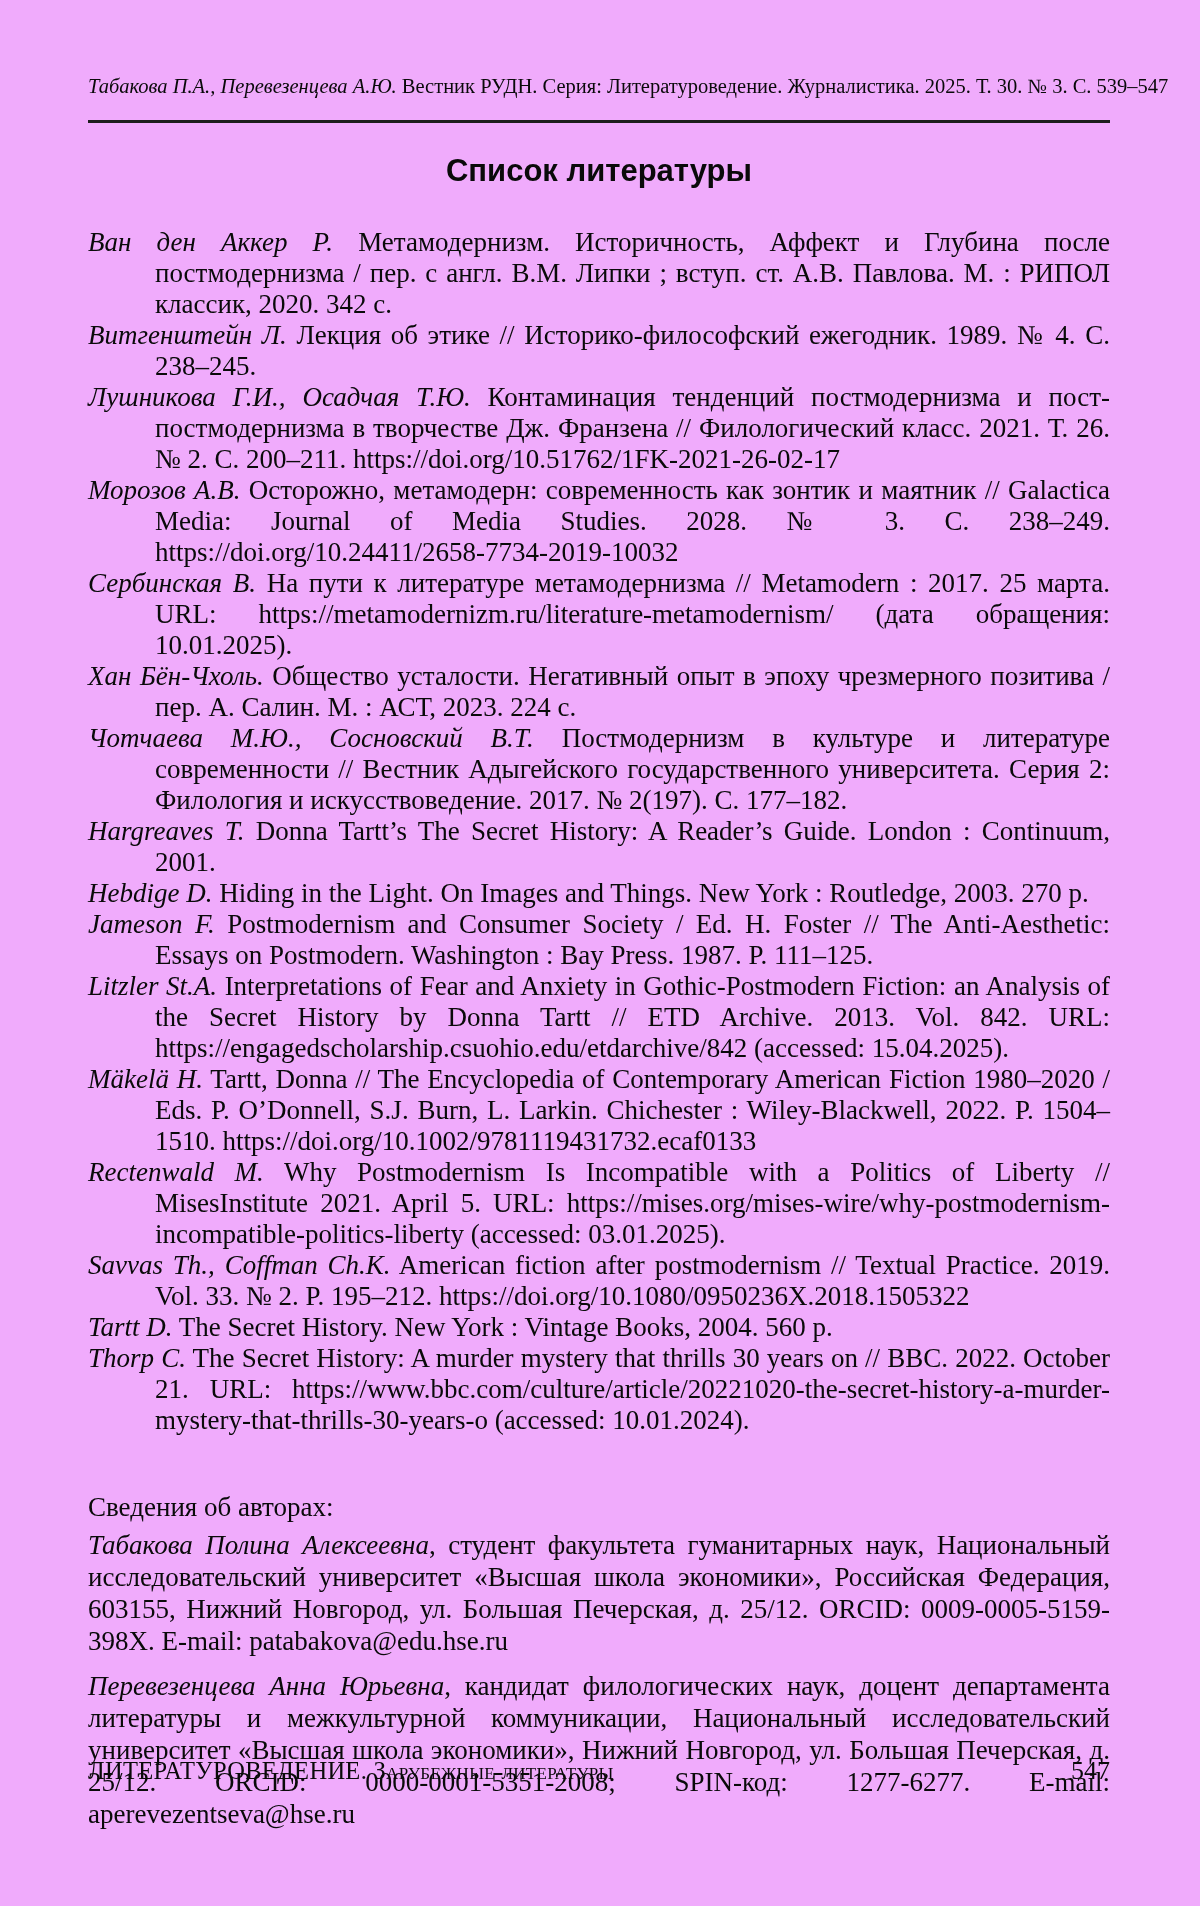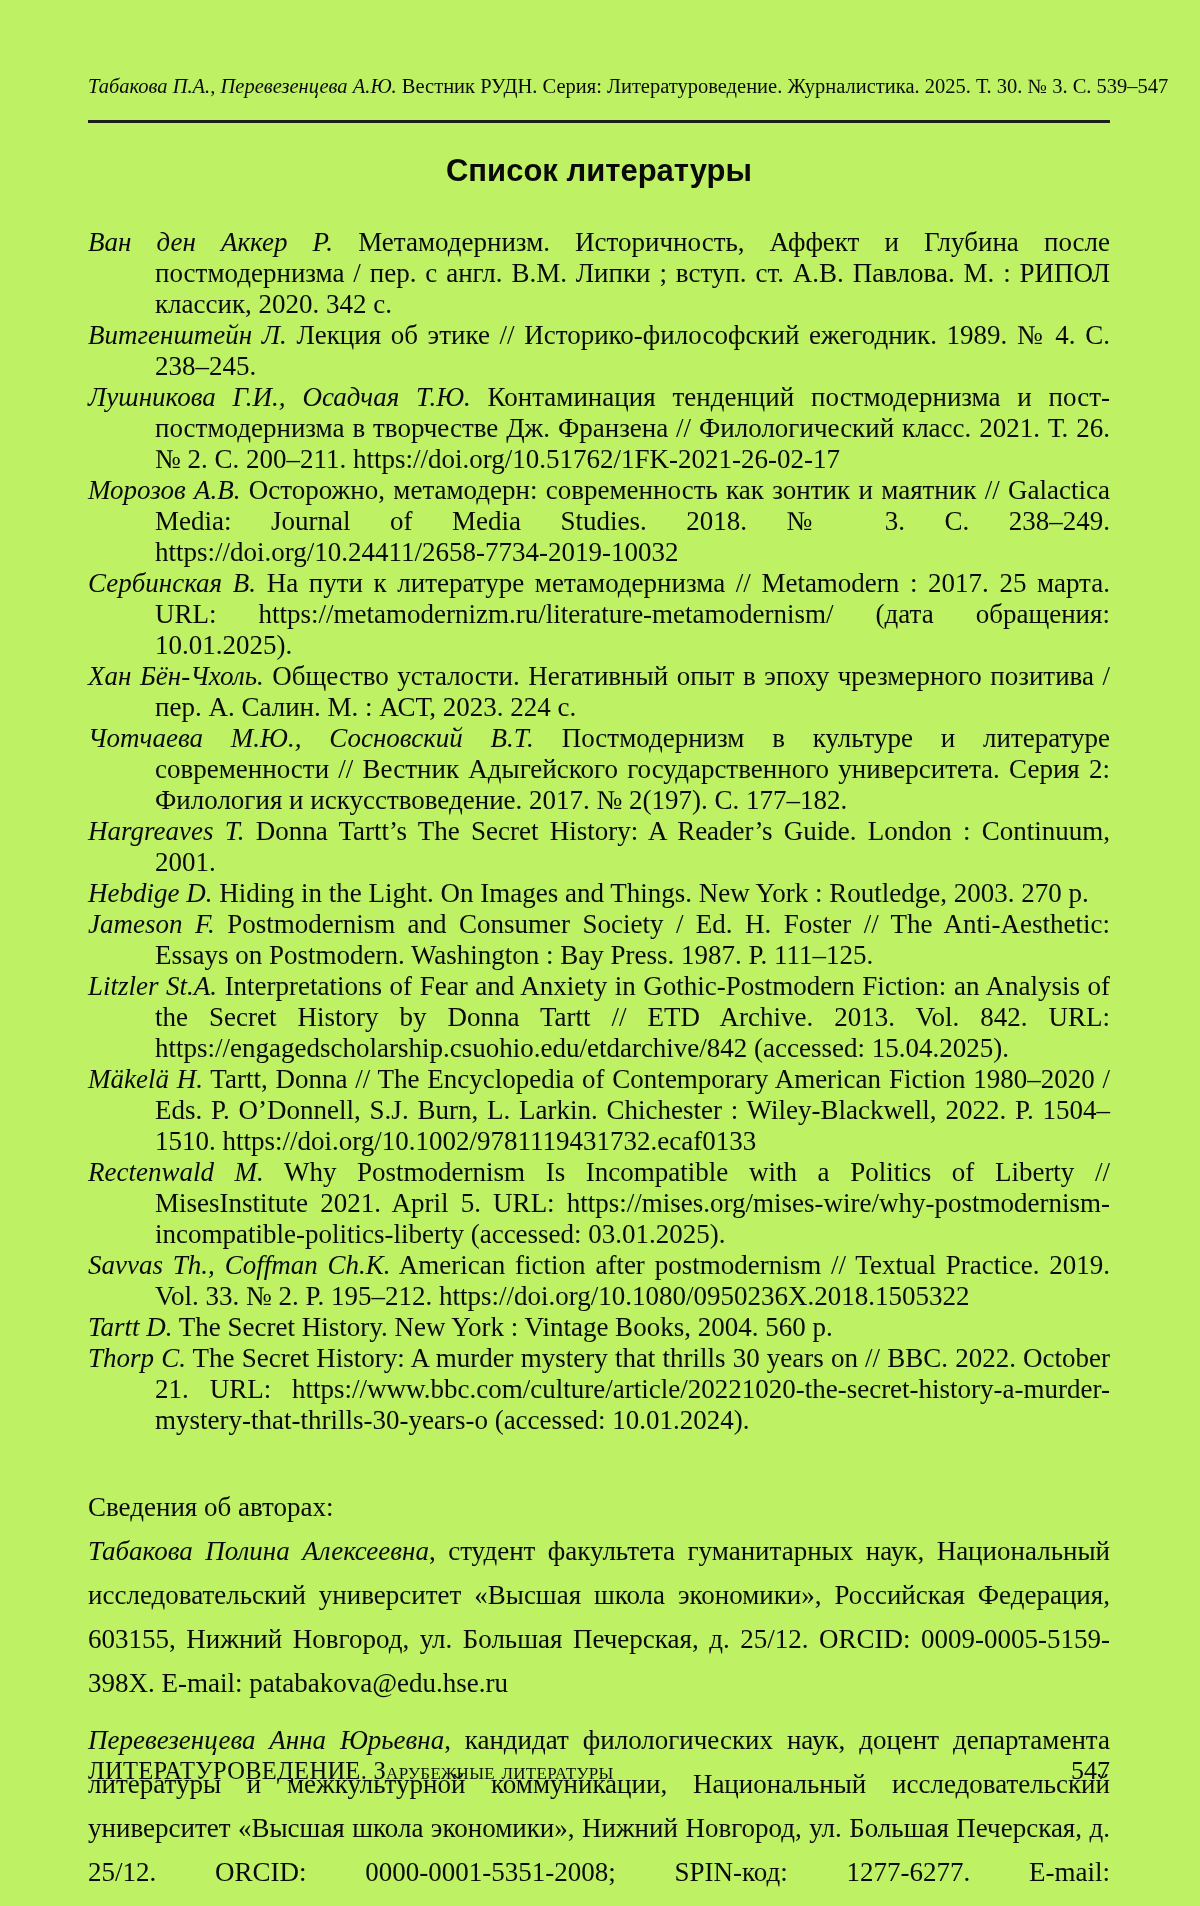--- a/index.html
+++ b/index.html
@@ -2,21 +2,21 @@
 <html lang="ru"><head>
 <meta charset="utf-8">
 <style>
   html, body { margin: 0; padding: 0; background: #ffffff; }
   .page {
     position: relative;
     width: 1200px;
     height: 1906px;
     box-sizing: border-box;
     padding: 74px 90px 0 88px;
-    background: #bef264;
+    background: #f0abfc;
     color: #0a0a0a;
     font-family: "Liberation Serif", "DejaVu Serif", serif;
     overflow: hidden;
   }
   .running-head {
     text-align: center;
     font-size: 20.5px;
     line-height: 24px;
     white-space: nowrap;
     margin: 0;
@@ -46,21 +46,21 @@
     hyphens: auto;
   }
   .authors-heading {
     font-size: 27px;
     line-height: 31px;
     font-weight: 400;
     margin: 56px 0 0 0;
   }
   .bio {
     font-size: 27px;
-    line-height: 44px;
+    line-height: 32px;
     text-align: justify;
     margin: 6px 0 0 0;
     overflow-wrap: break-word;
     hyphens: auto;
   }
   .bio + .bio { margin-top: 13px; }
   .footer {
     position: absolute;
     left: 88px;
     right: 90px;
@@ -82,21 +82,21 @@
   <div class="running-head"><span class="it">Табакова П.А., Перевезенцева А.Ю.</span><span> Вестник РУДН. Серия: Литературоведение. Журналистика. 2025. Т. 30. № 3. С. 539–547</span></div>
 
   <hr class="rule">
 
   <h1 class="title">Список литературы</h1>
 
   <ol class="refs">
     <li class="ref"><span class="it">Ван ден Аккер Р.</span><span> Метамодернизм. Историчность, Аффект и Глубина после постмодернизма / пер. с англ. В.М. Липки ; вступ. ст. А.В. Павлова. М. : РИПОЛ классик, 2020. 342 с.</span></li>
     <li class="ref"><span class="it">Витгенштейн Л.</span><span> Лекция об этике // Историко-философский ежегодник. 1989. № 4. С. 238–245.</span></li>
     <li class="ref"><span class="it">Лушникова Г.И., Осадчая Т.Ю.</span><span> Контаминация тенденций постмодернизма и пост-постмодернизма в творчестве Дж. Франзена // Филологический класс. 2021. Т. 26. № 2. С. 200–211. https://doi.org/10.51762/1FK-2021-26-02-17</span></li>
-    <li class="ref"><span class="it">Морозов А.В.</span><span> Осторожно, метамодерн: современность как зонтик и маятник // Galactica Media: Journal of Media Studies. 2018. № 3. С. 238–249. https://doi.org/10.24411/2658-7734-2019-10032</span></li>
+    <li class="ref"><span class="it">Морозов А.В.</span><span> Осторожно, метамодерн: современность как зонтик и маятник // Galactica Media: Journal of Media Studies. 2028. № 3. С. 238–249. https://doi.org/10.24411/2658-7734-2019-10032</span></li>
     <li class="ref"><span class="it">Сербинская В.</span><span> На пути к литературе метамодернизма // Metamodern : 2017. 25 марта. URL: https://metamodernizm.ru/literature-metamodernism/ (дата обращения: 10.01.2025).</span></li>
     <li class="ref"><span class="it">Хан Бён-Чхоль.</span><span> Общество усталости. Негативный опыт в эпоху чрезмерного позитива / пер. А. Салин. М. : АСТ, 2023. 224 с.</span></li>
     <li class="ref"><span class="it">Чотчаева М.Ю., Сосновский В.Т.</span><span> Постмодернизм в культуре и литературе современности // Вестник Адыгейского государственного университета. Серия 2: Филология и искусствоведение. 2017. № 2(197). С. 177–182.</span></li>
     <li class="ref"><span class="it">Hargreaves T.</span><span> Donna Tartt’s The Secret History: A Reader’s Guide. London : Continuum, 2001.</span></li>
     <li class="ref"><span class="it">Hebdige D.</span><span> Hiding in the Light. On Images and Things. New York : Routledge, 2003. 270 p.</span></li>
     <li class="ref"><span class="it">Jameson F.</span><span> Postmodernism and Consumer Society / Ed. H. Foster // The Anti-Aesthetic: Essays on Postmodern. Washington : Bay Press. 1987. P. 111–125.</span></li>
     <li class="ref"><span class="it">Litzler St.A.</span><span> Interpretations of Fear and Anxiety in Gothic-Postmodern Fiction: an Analysis of the Secret History by Donna Tartt // ETD Archive. 2013. Vol. 842. URL: https://engagedscholarship.csuohio.edu/etdarchive/842 (accessed: 15.04.2025).</span></li>
     <li class="ref"><span class="it">Mäkelä H.</span><span> Tartt, Donna // The Encyclopedia of Contemporary American Fiction 1980–2020 / Eds. P. O’Donnell, S.J. Burn, L. Larkin. Chichester : Wiley-Blackwell, 2022. P. 1504–1510. https://doi.org/10.1002/9781119431732.ecaf0133</span></li>
     <li class="ref"><span class="it">Rectenwald M.</span><span> Why Postmodernism Is Incompatible with a Politics of Liberty // MisesInstitute 2021. April 5. URL: https://mises.org/mises-wire/why-postmodernism-incompatible-politics-liberty (accessed: 03.01.2025).</span></li>
     <li class="ref"><span class="it">Savvas Th., Coffman Ch.K.</span><span> American fiction after postmodernism // Textual Practice. 2019. Vol. 33. № 2. P. 195–212. https://doi.org/10.1080/0950236X.2018.1505322</span></li>

